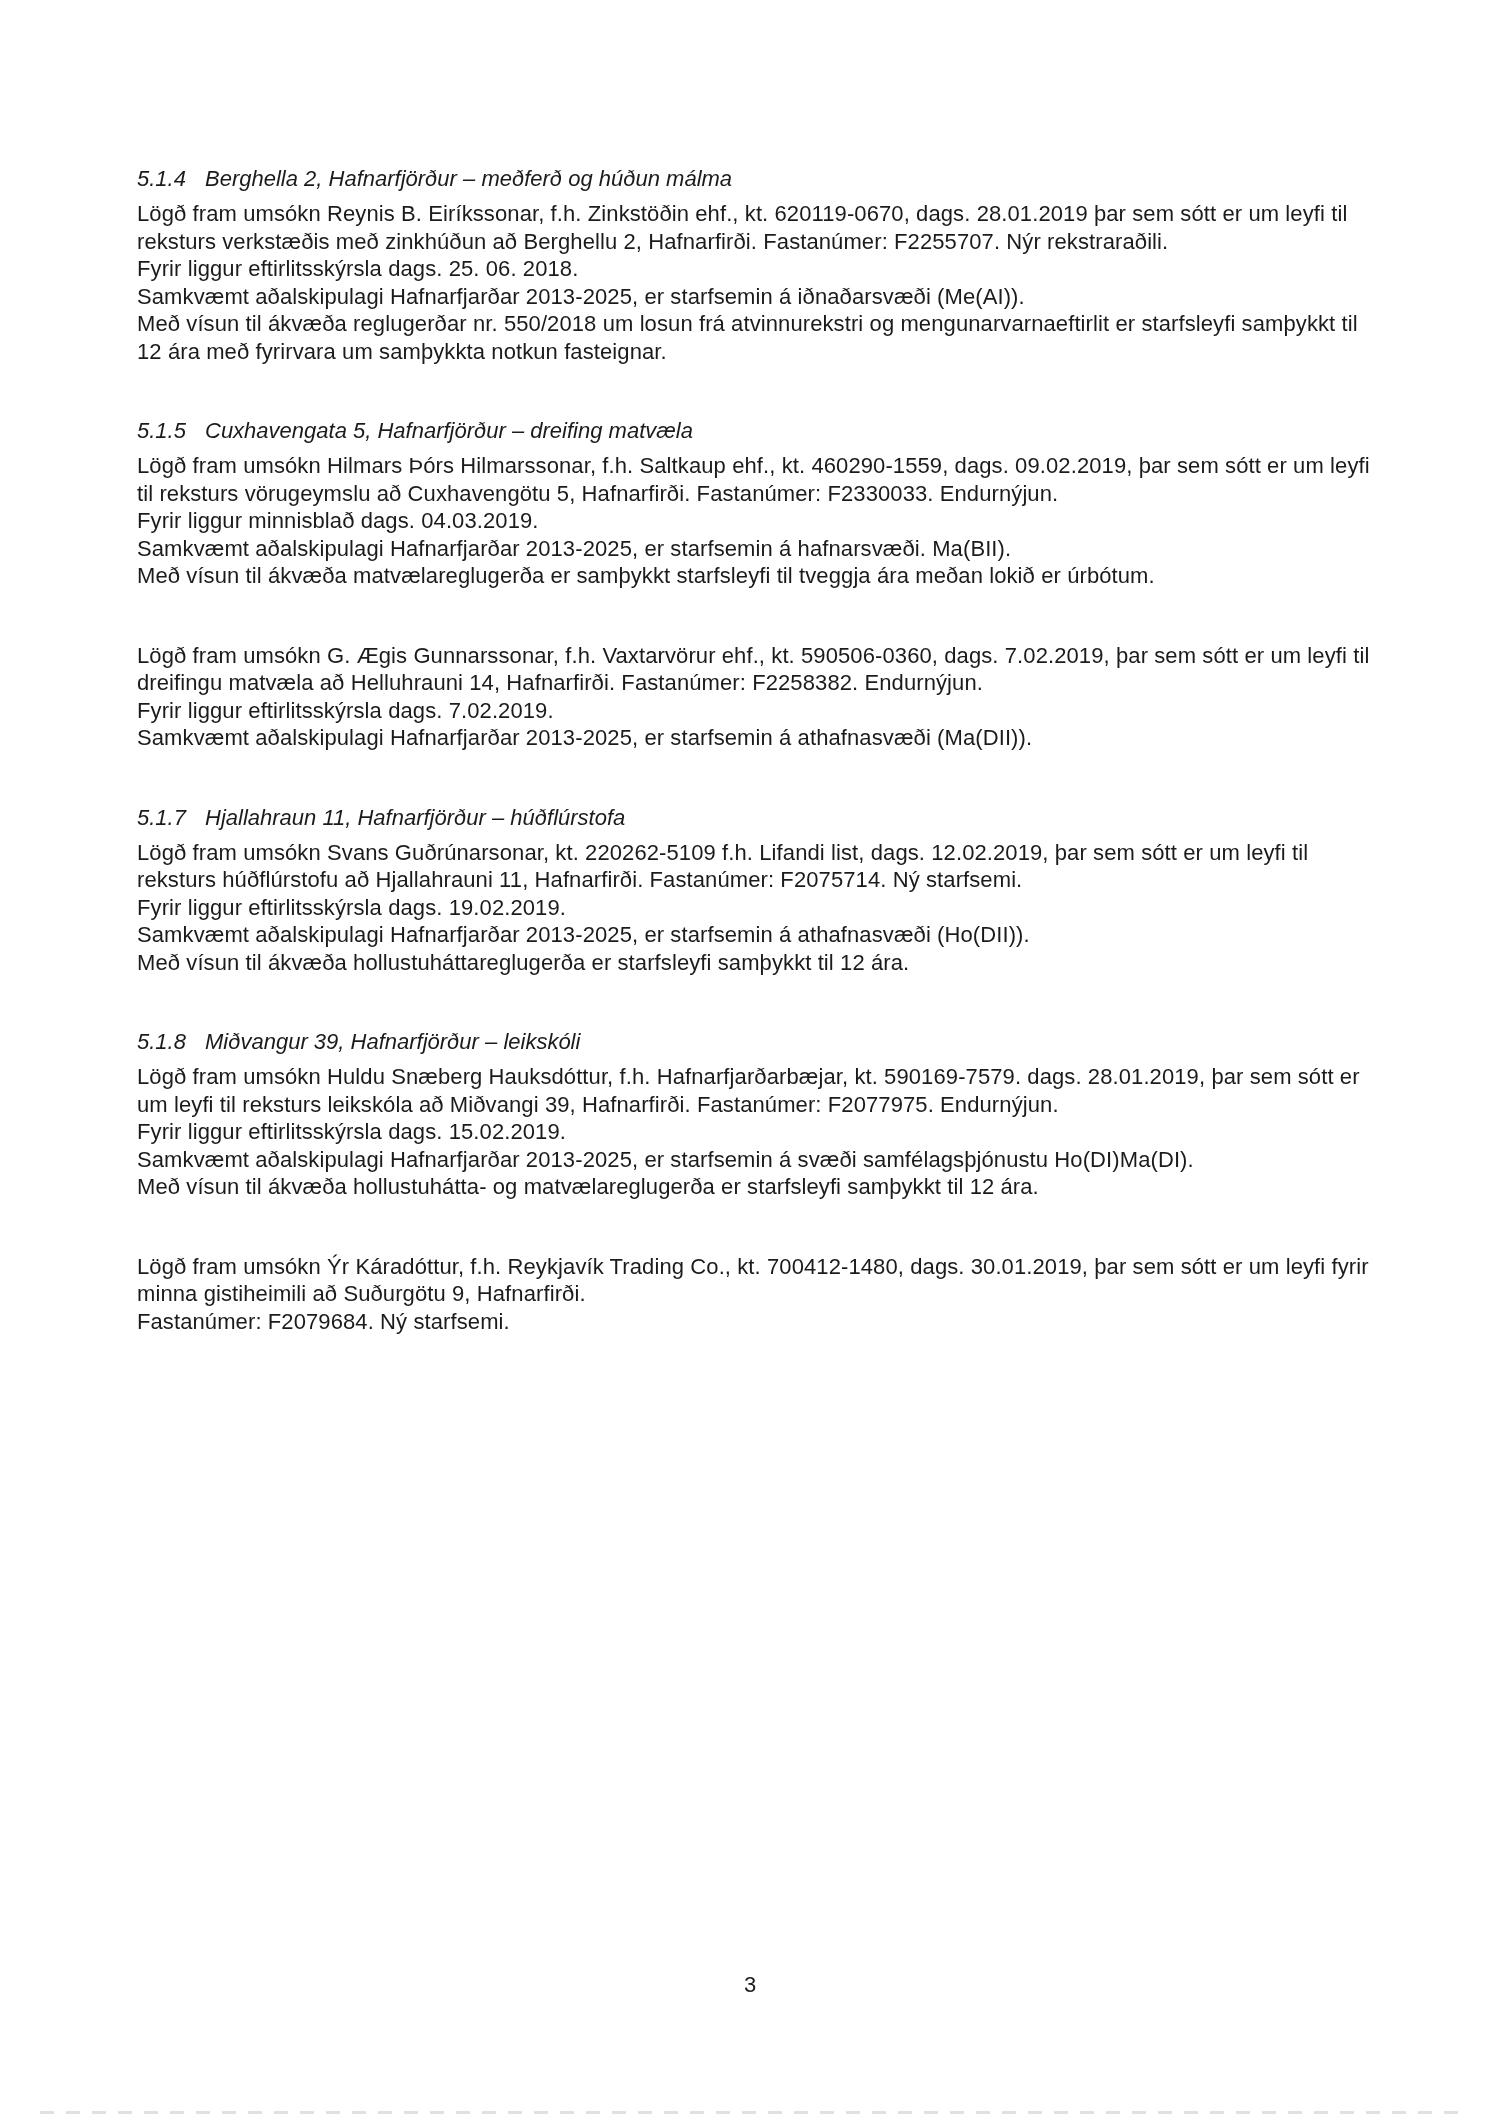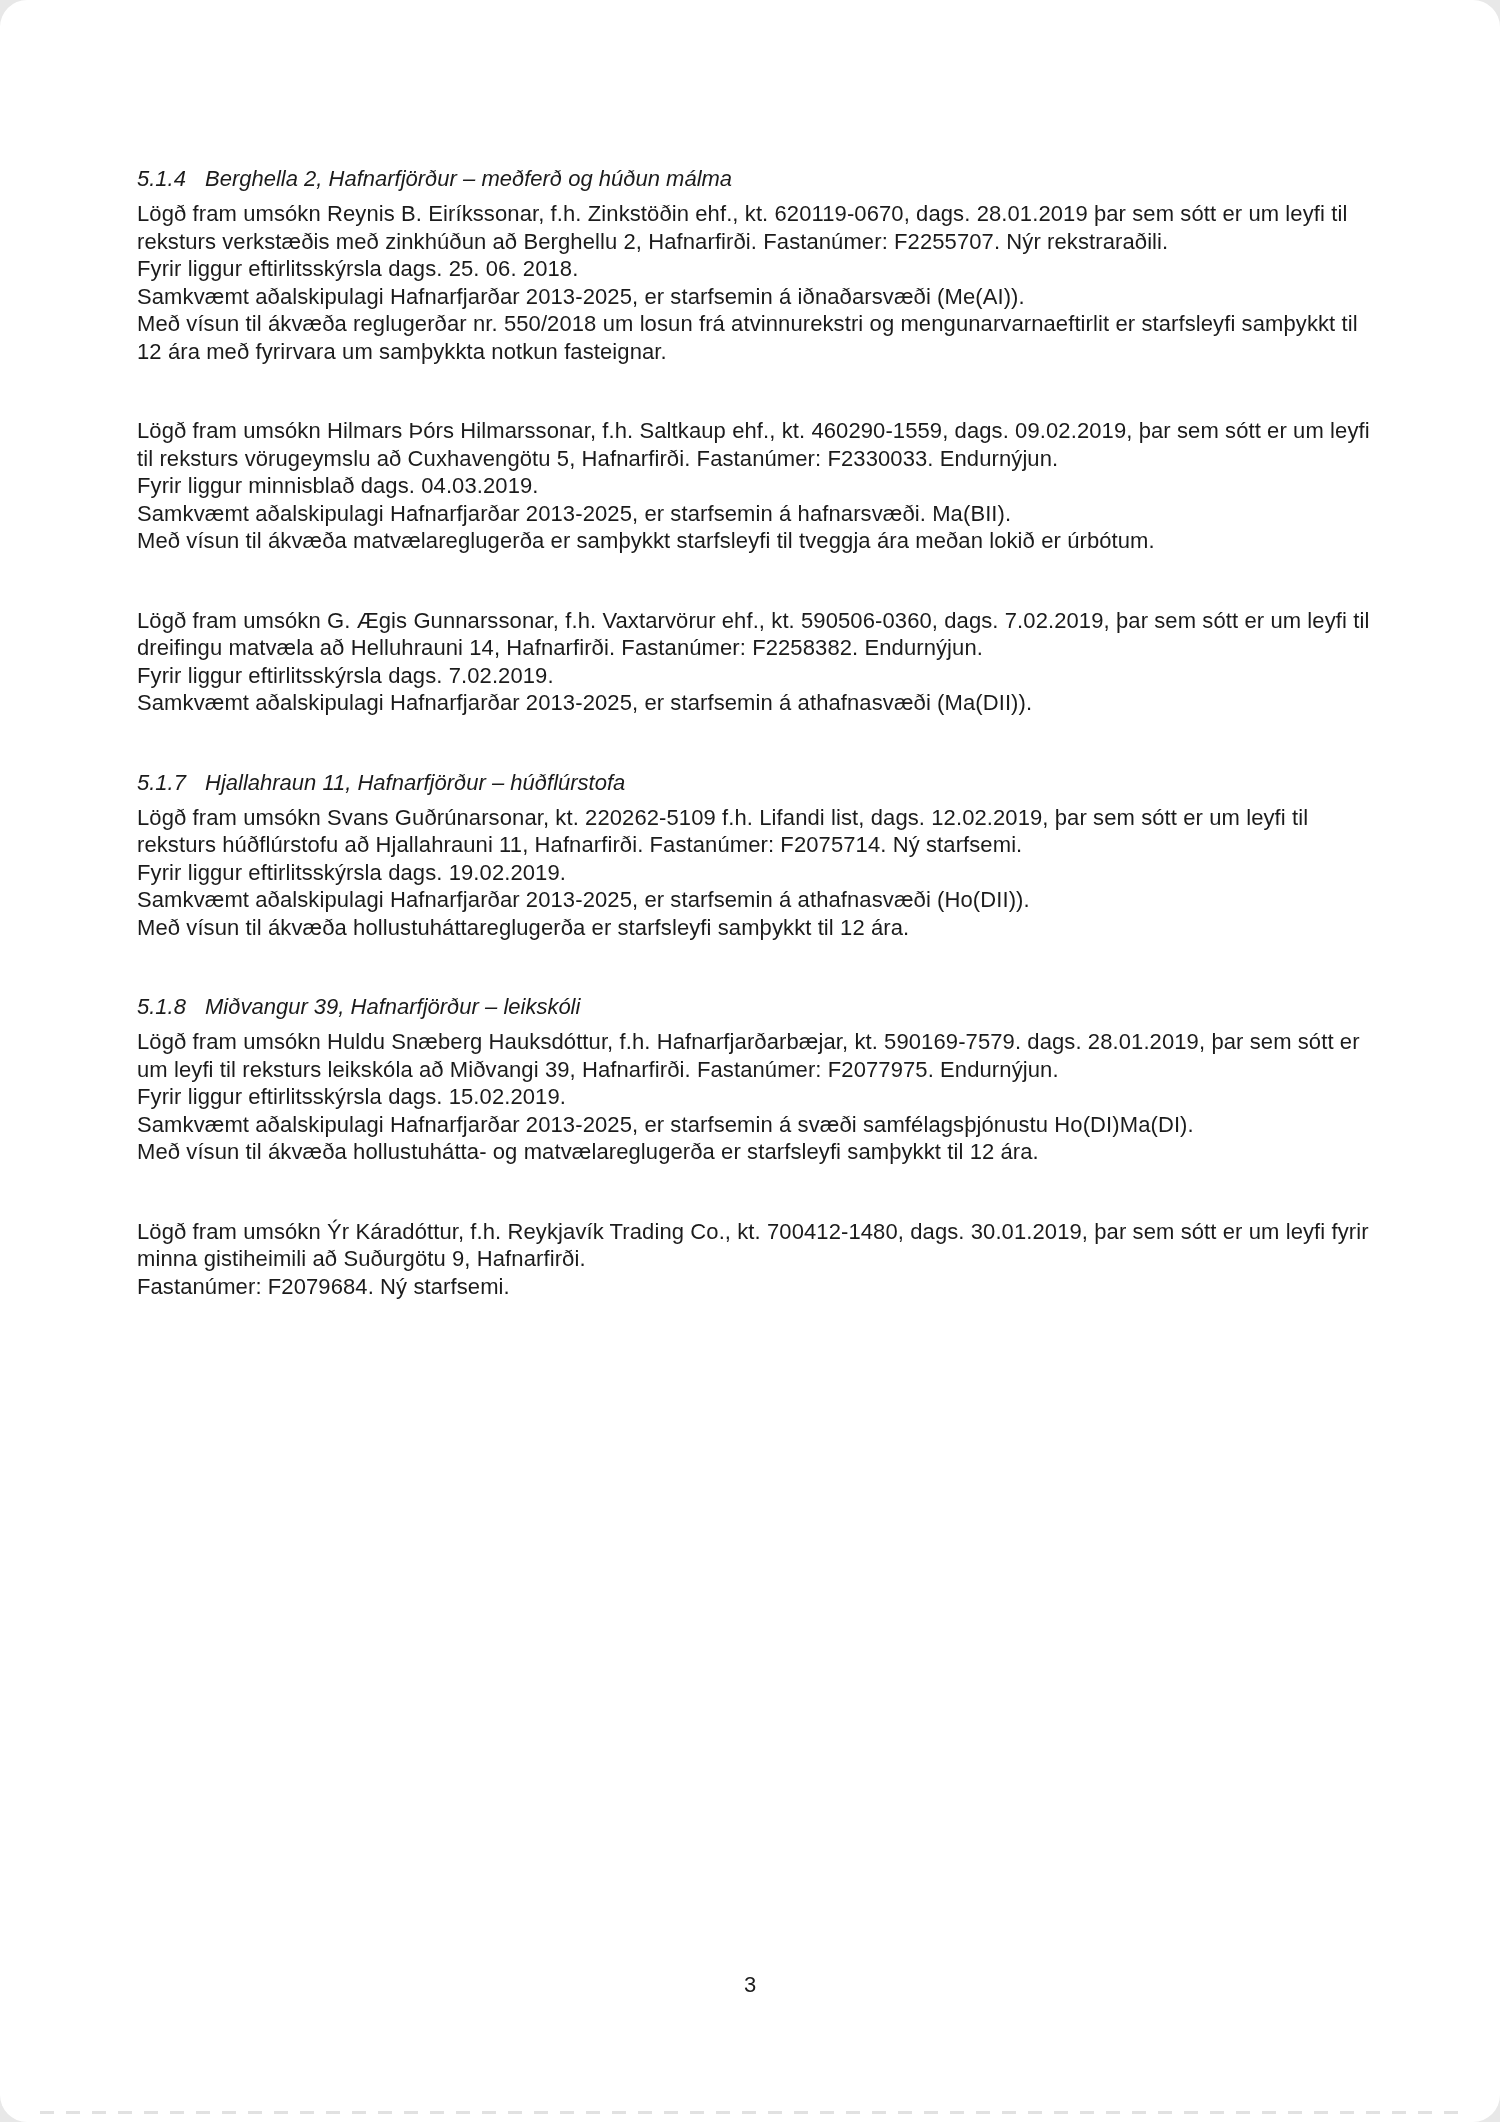--- a/index.html
+++ b/index.html
@@ -8,21 +8,20 @@
     background: #e8e8e8;
   }
   .page {
     position: relative;
     width: 1500px;
     height: 2122px;
     background: #ffffff;
     font-family: "Liberation Sans", sans-serif;
     color: #1b1b1b;
     overflow: hidden;
-    border-radius: 27px;
   }
   .content {
     position: absolute;
     left: 137px;
     top: 165px;
     width: 1240px;
   }
   .section {
     margin: 0 0 52px 0;
   }
@@ -78,20 +77,24 @@
         <span class="num">5.1.4</span>
         <span class="title">Berghella 2, Hafnarfjörður – meðferð og húðun málma</span>
       </div>
       <p>Lögð fram umsókn Reynis B. Eiríkssonar, f.h. Zinkstöðin ehf., kt. 620119-0670, dags. 28.01.2019 þar sem sótt er um leyfi til reksturs verkstæðis með zinkhúðun að Berghellu 2, Hafnarfirði. Fastanúmer: F2255707. Nýr rekstraraðili.</p>
       <p>Fyrir liggur eftirlitsskýrsla dags. 25. 06. 2018.</p>
       <p>Samkvæmt aðalskipulagi Hafnarfjarðar 2013-2025, er starfsemin á iðnaðarsvæði (Me(AI)).</p>
       <p>Með vísun til ákvæða reglugerðar nr. 550/2018 um losun frá atvinnurekstri og mengunarvarnaeftirlit er starfsleyfi samþykkt til 12 ára með fyrirvara um samþykkta notkun fasteignar.</p>
     </div>
 
     <div class="section">
+      <div class="heading">
+        <span class="num">5.1.5</span>
+        <span class="title">Cuxhavengata 5, Hafnarfjörður – dreifing matvæla</span>
+      </div>
       <p>Lögð fram umsókn Hilmars Þórs Hilmarssonar, f.h. Saltkaup ehf., kt. 460290-1559, dags. 09.02.2019, þar sem sótt er um leyfi til reksturs vörugeymslu að Cuxhavengötu 5, Hafnarfirði. Fastanúmer: F2330033. Endurnýjun.</p>
       <p>Fyrir liggur minnisblað dags. 04.03.2019.</p>
       <p>Samkvæmt aðalskipulagi Hafnarfjarðar 2013-2025, er starfsemin á hafnarsvæði.  Ma(BII).</p>
       <p>Með vísun til ákvæða matvælareglugerða er samþykkt starfsleyfi til tveggja ára meðan lokið er úrbótum.</p>
     </div>
 
     <div class="section">
       <p>Lögð fram umsókn G. Ægis Gunnarssonar, f.h. Vaxtarvörur ehf., kt. 590506-0360, dags. 7.02.2019, þar sem sótt er um leyfi til dreifingu matvæla að Helluhrauni 14, Hafnarfirði. Fastanúmer: F2258382. Endurnýjun.</p>
       <p>Fyrir liggur eftirlitsskýrsla dags. 7.02.2019.</p>
       <p>Samkvæmt aðalskipulagi Hafnarfjarðar 2013-2025, er starfsemin á athafnasvæði (Ma(DII)).</p>

